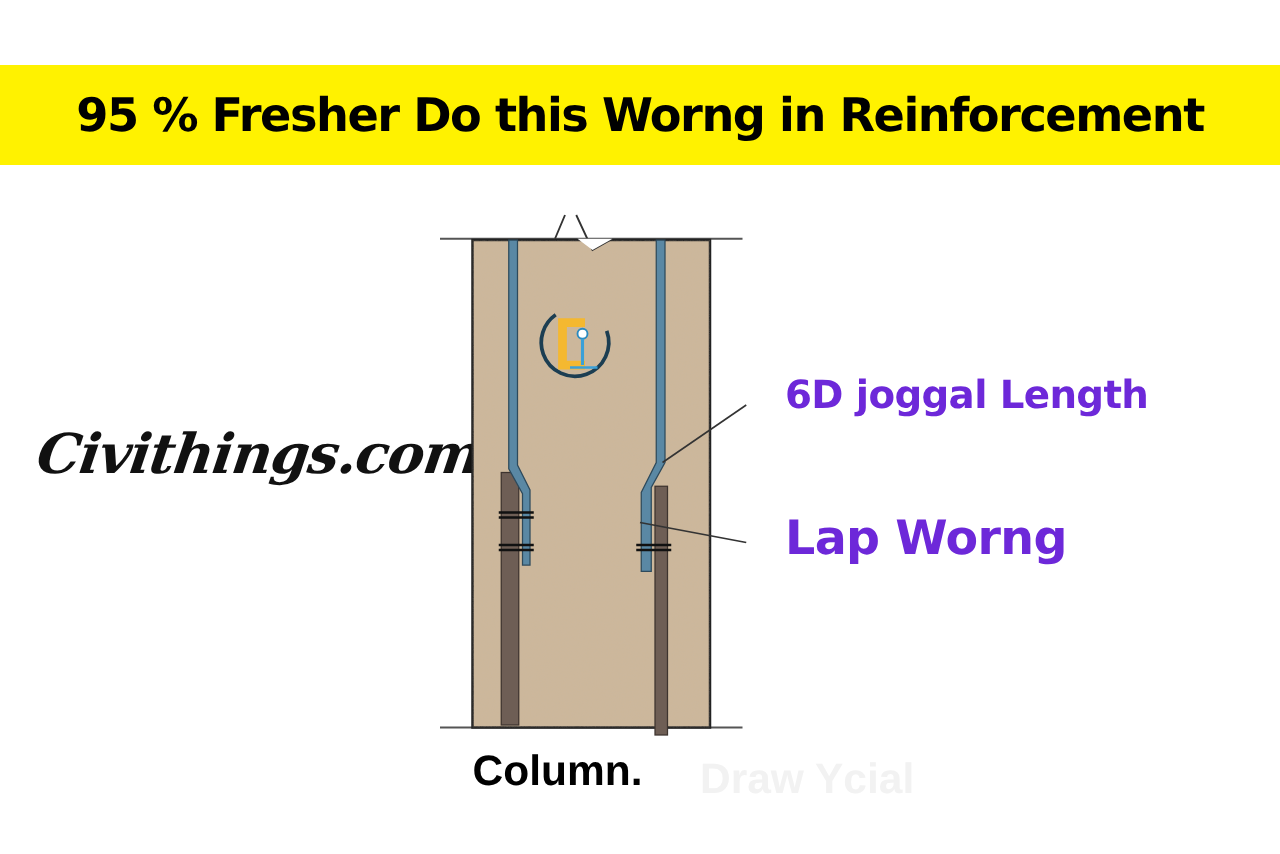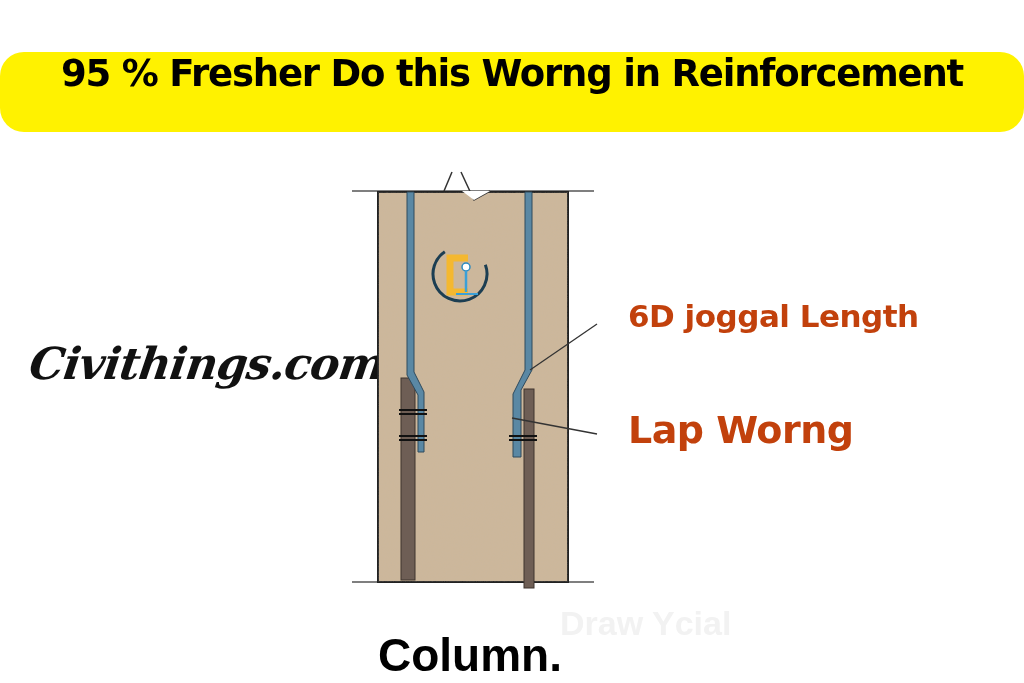--- a/index.html
+++ b/index.html
@@ -3,42 +3,42 @@
 <meta charset="utf-8">
 <style>
   html, body { margin: 0; padding: 0; }
   body {
     width: 1024px; height: 683px; background: #ffffff; position: relative; overflow: hidden;
     font-family: "Liberation Sans", sans-serif;
   }
   .banner {
     position: absolute; left: 0; top: 52px; width: 1024px; height: 80px;
     background: #fff200;
-    display: flex; align-items: flex-start; justify-content: center; border-radius: 24px;
+    display: flex; align-items: center; justify-content: center;
   }
   .banner-title {
     font-family: "DejaVu Sans", sans-serif; font-weight: bold;
     font-size: 37px; color: #000; letter-spacing: -1.2px; white-space: nowrap;
   }
   .brand {
     position: absolute; left: 28px; top: 338px; width: 300px; height: 80px;
     font-family: "DejaVu Serif", serif; font-style: italic; font-weight: bold;
     font-size: 44px; color: #111; letter-spacing: -1px; transform: skewX(-8deg);
     white-space: nowrap;
   }
   .diagram { position: absolute; left: 0; top: 0; }
   .label {
     position: absolute; font-family: "DejaVu Sans", sans-serif; font-weight: bold;
-    color: #c2410c; white-space: nowrap;
+    color: #6d28d9; white-space: nowrap;
   }
   .label-joggal { left: 628px; top: 298px; font-size: 31px; letter-spacing: -0.5px; }
   .label-lap { left: 628px; top: 408px; font-size: 38px; letter-spacing: -0.5px; }
   .caption {
     position: absolute; left: 378px; top: 598px; font-family: "Liberation Sans", sans-serif;
-    font-weight: bold; font-size: 46px; color: #000; margin-top: 30px;
+    font-weight: bold; font-size: 34px; color: #000;
   }
   .watermark {
     position: absolute; left: 560px; top: 604px; font-family: "Liberation Sans", sans-serif;
     font-weight: bold; font-size: 34px; color: #f2f2f2; white-space: nowrap;
   }
 </style>
 </head>
 <body>
 
 <div class="banner">

